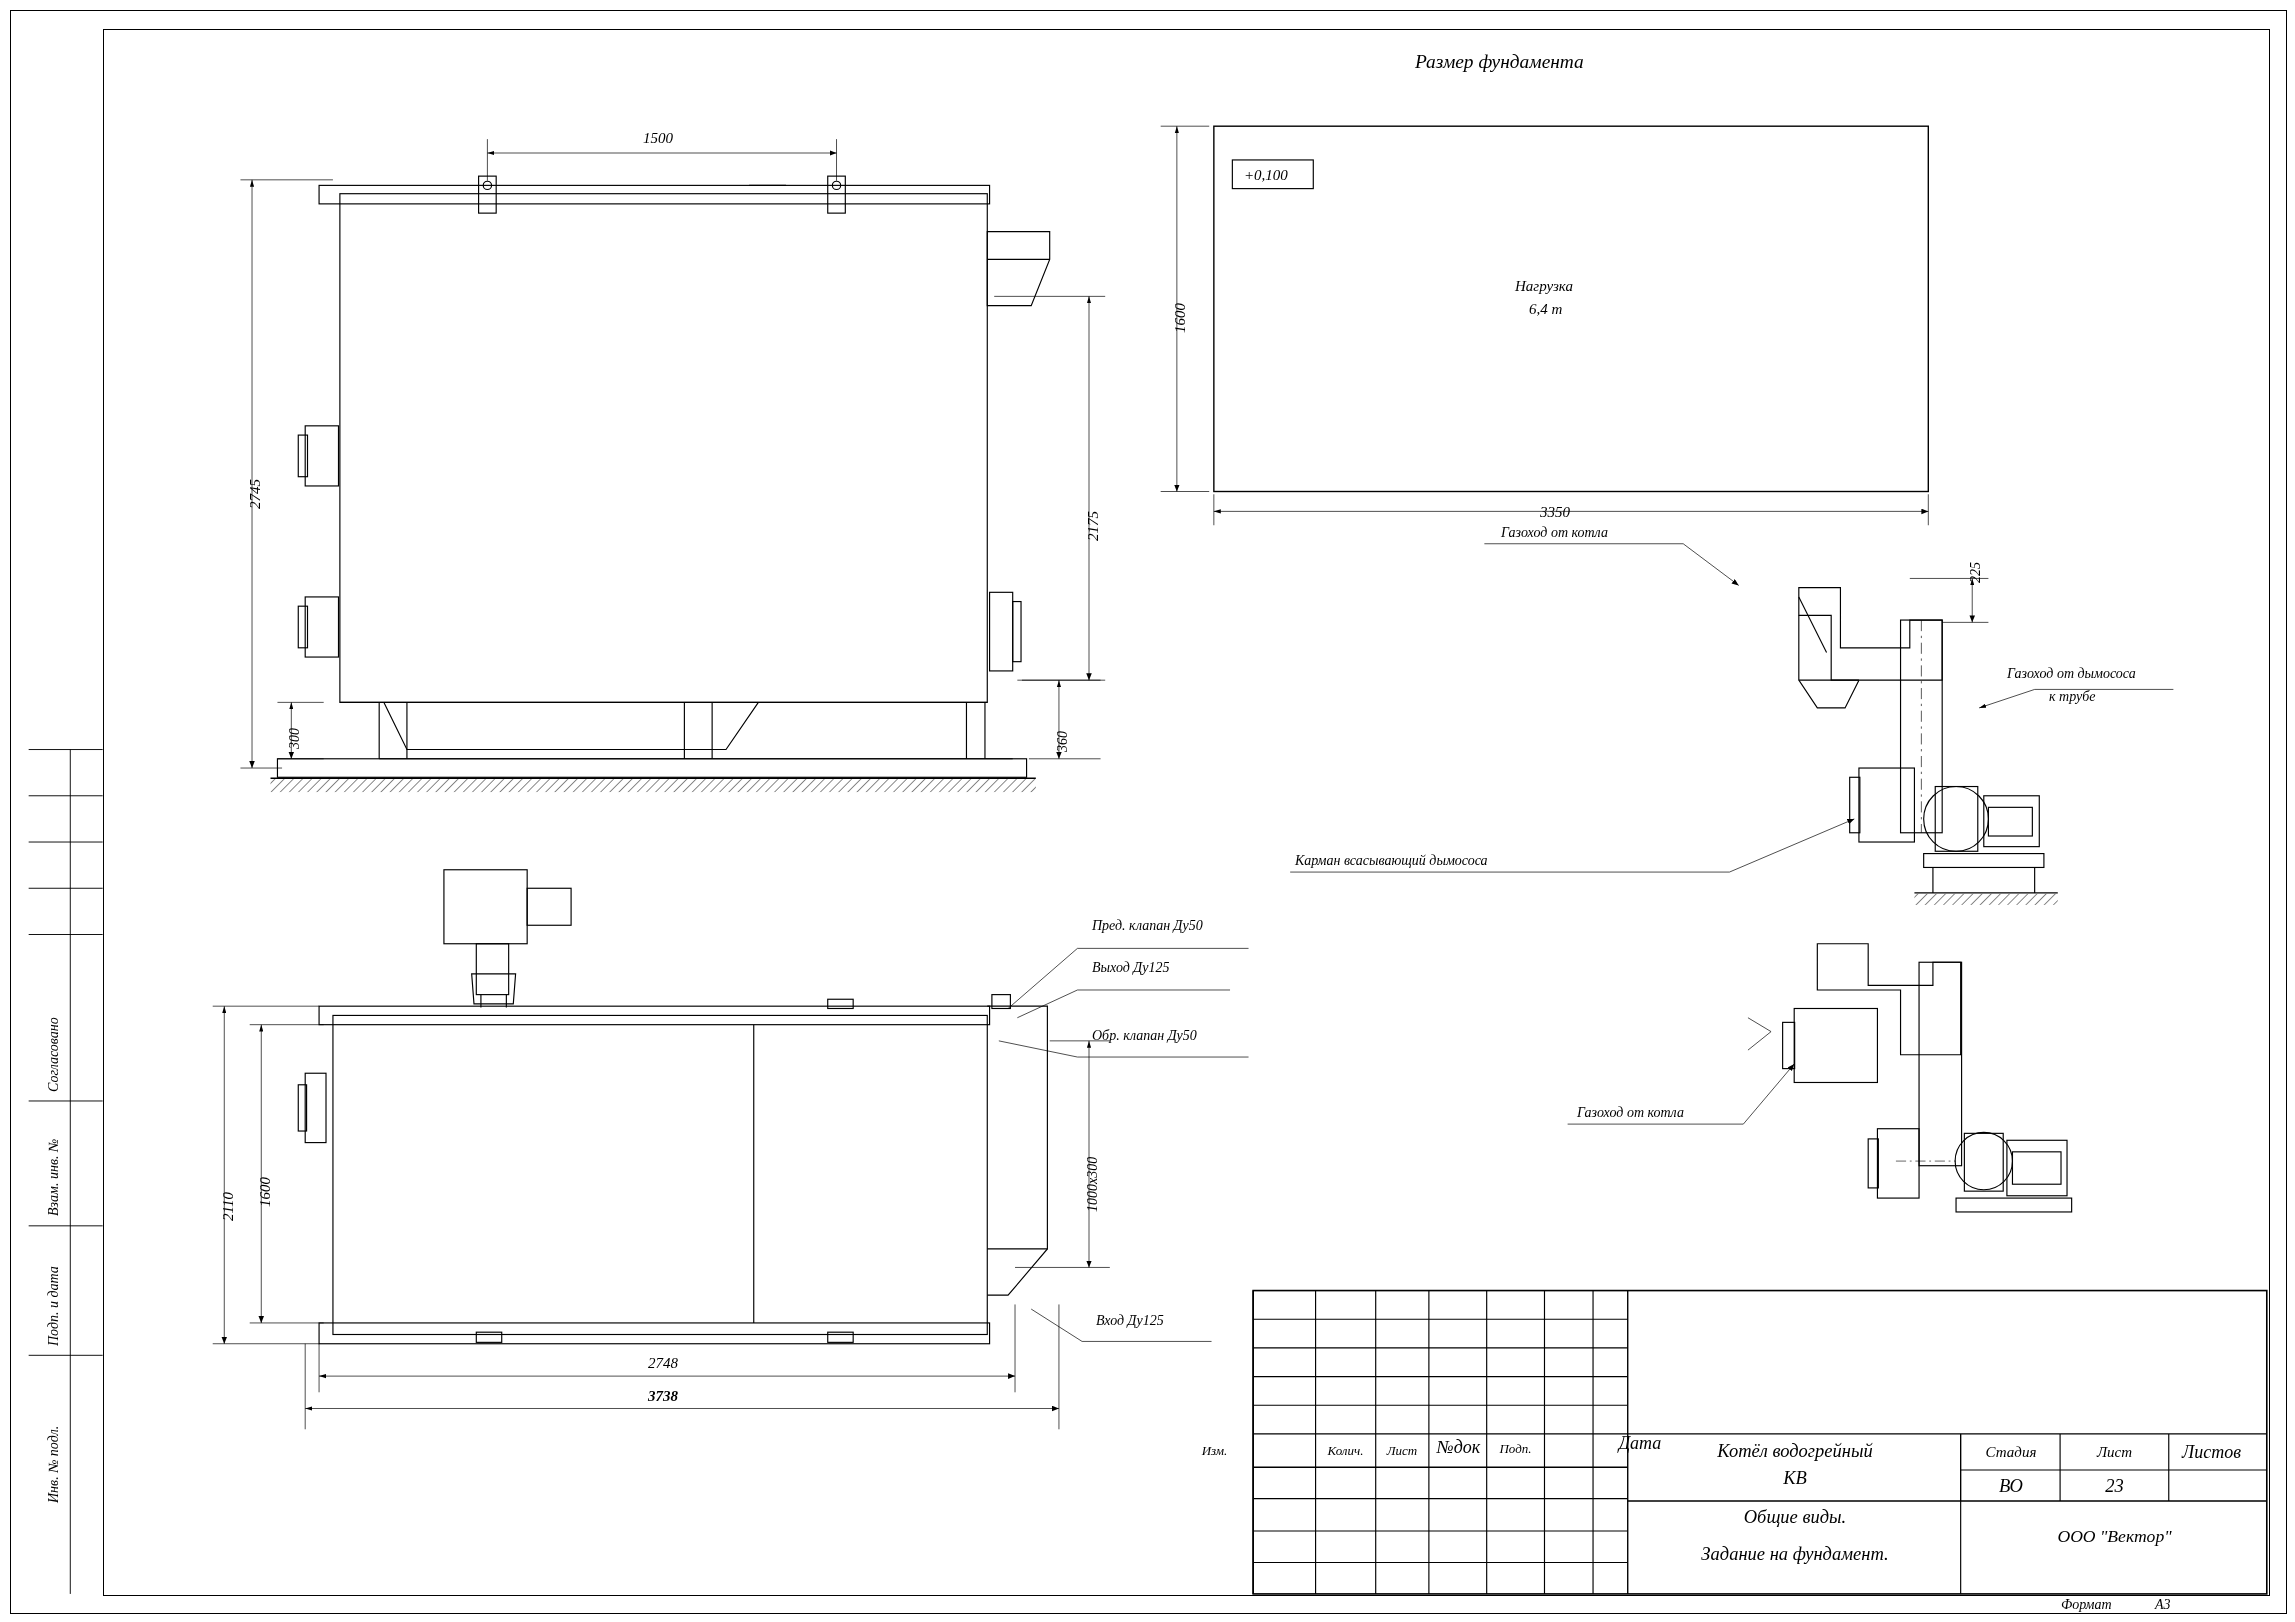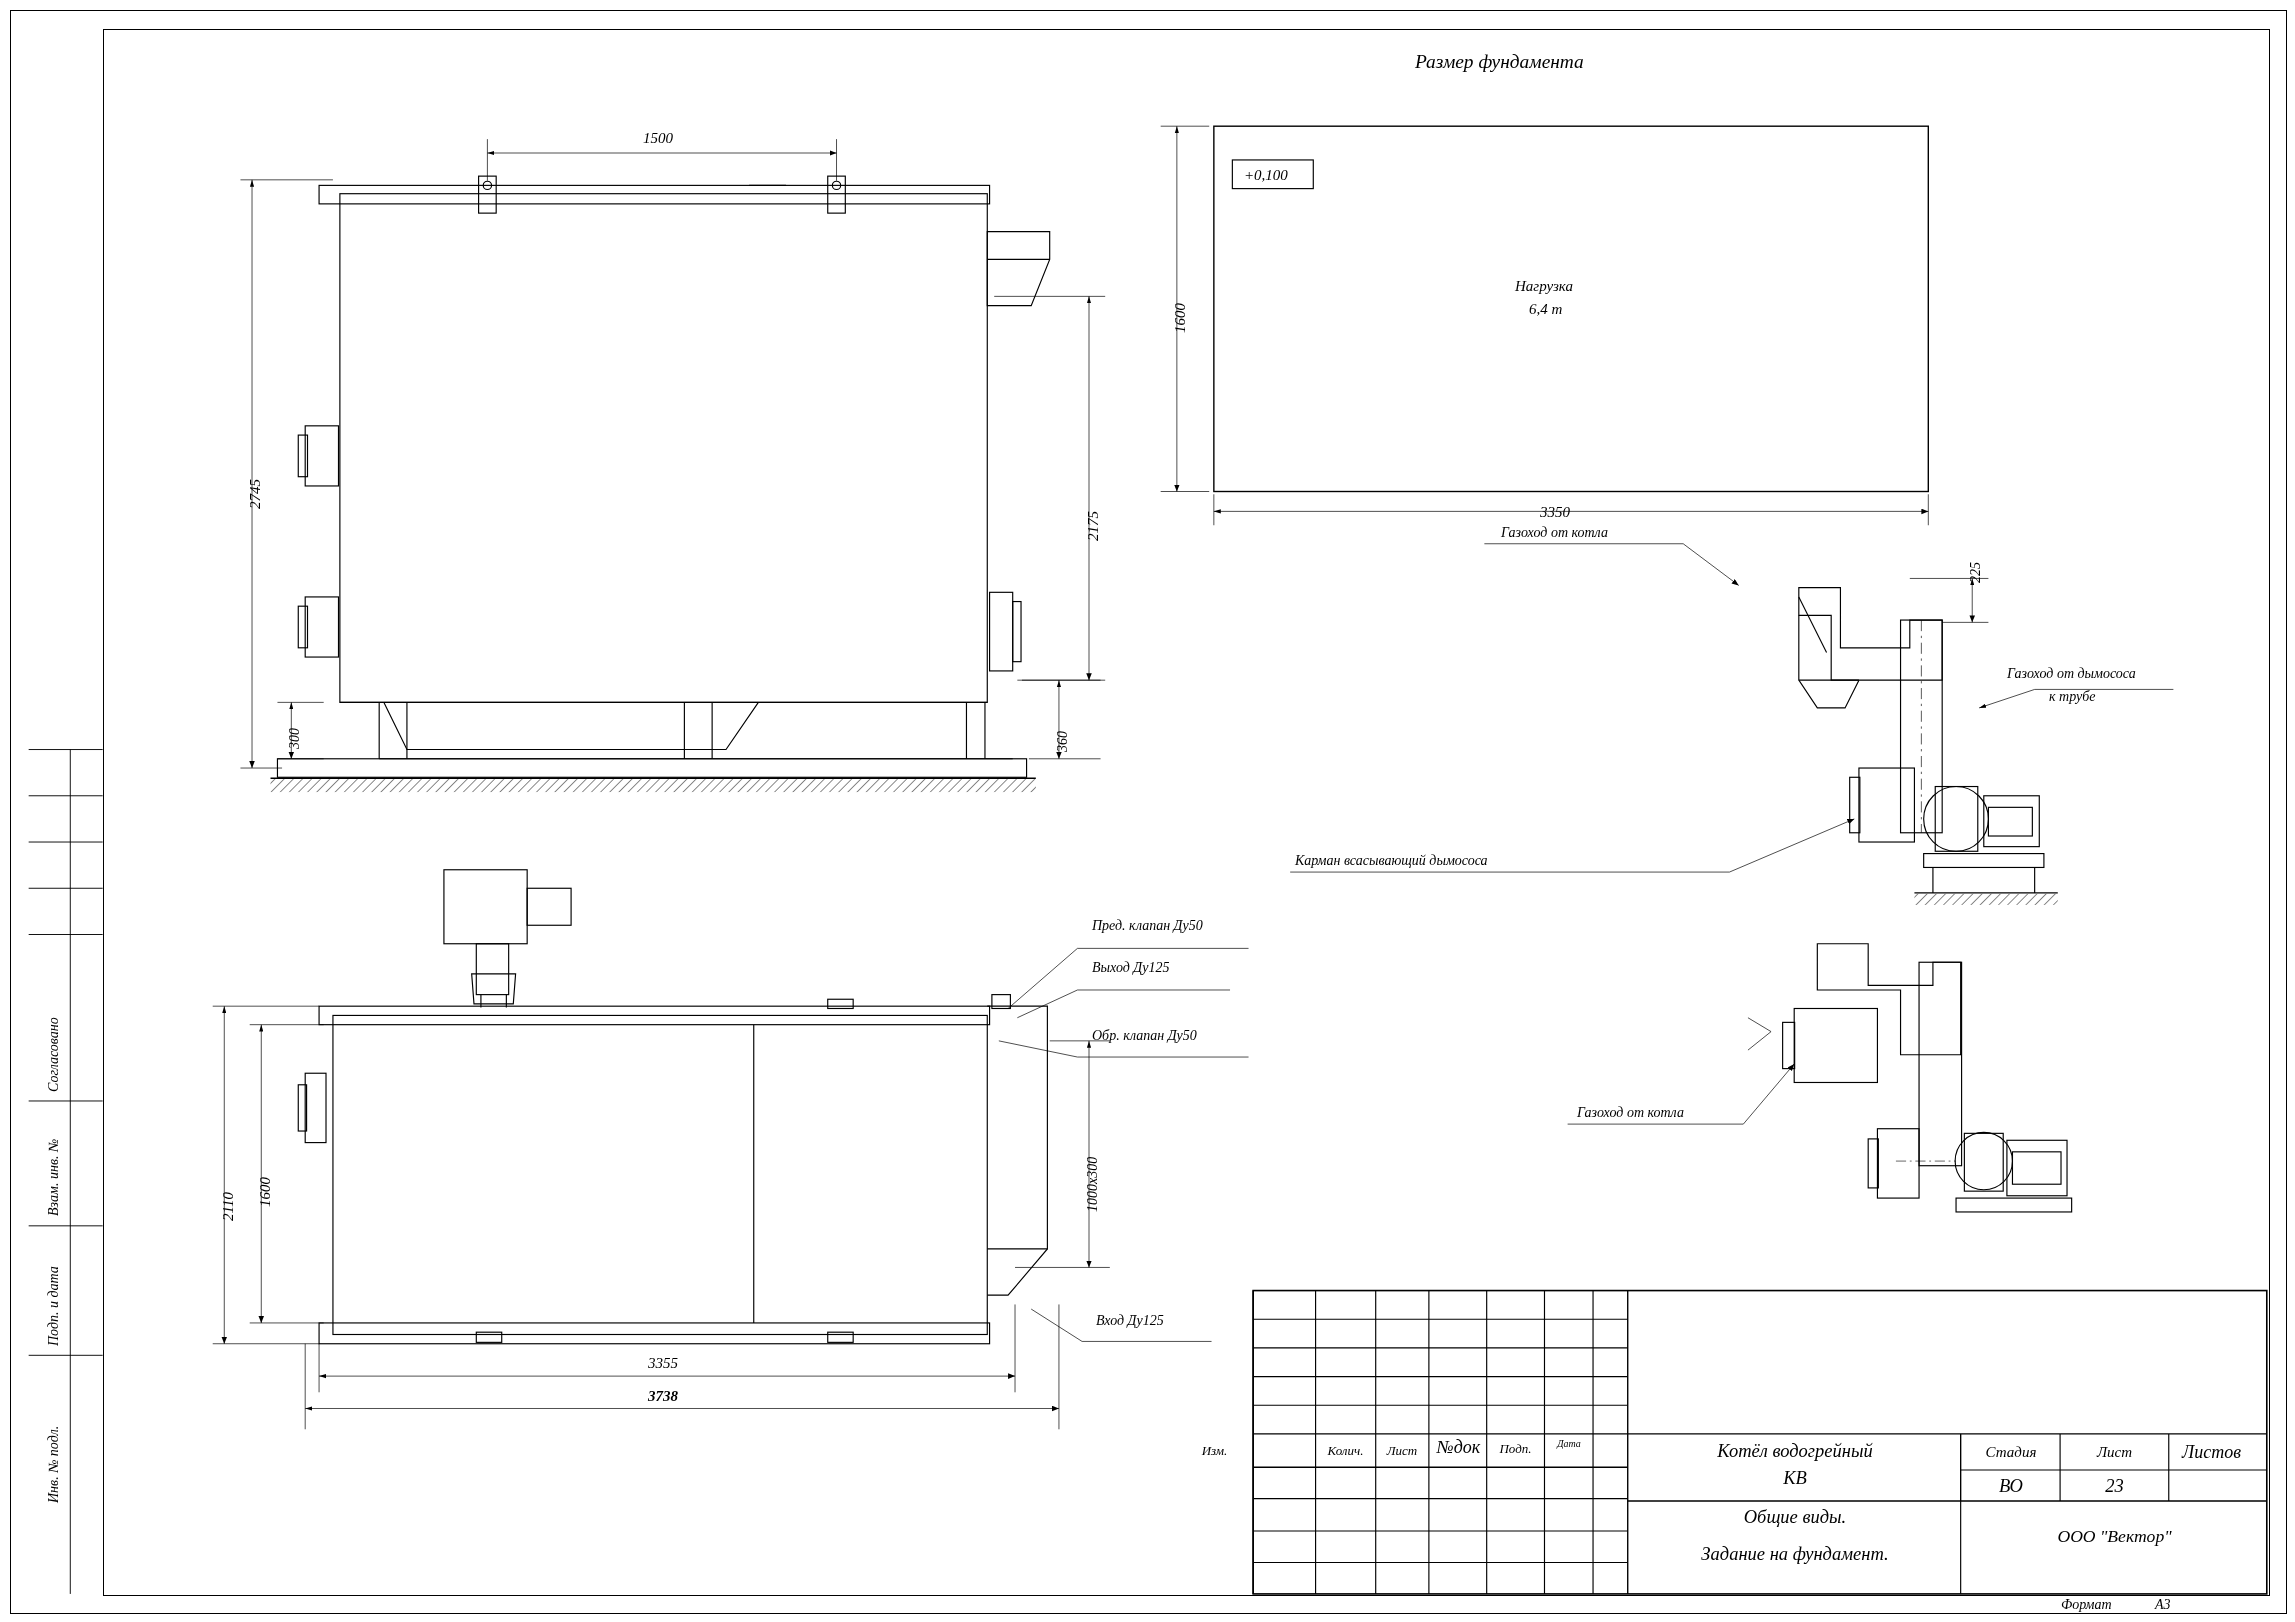--- a/index.html
+++ b/index.html
@@ -232,21 +232,21 @@
 
   <div class="lbl" style="left:643px;top:130px;font-size:15px;">1500</div>
   <div class="lbl rot" style="left:247px;top:509px;transform:rotate(-90deg);font-size:15px;">2745</div>
   <div class="lbl rot" style="left:1085px;top:541px;transform:rotate(-90deg);font-size:15px;">2175</div>
   <div class="lbl rot" style="left:287px;top:749px;transform:rotate(-90deg);font-size:14px;">300</div>
   <div class="lbl rot" style="left:1055px;top:752px;transform:rotate(-90deg);font-size:14px;">360</div>
 
   <div class="lbl rot" style="left:220px;top:1221px;transform:rotate(-90deg);font-size:15px;">2110</div>
   <div class="lbl rot" style="left:257px;top:1207px;transform:rotate(-90deg);font-size:15px;">1600</div>
   <div class="lbl rot" style="left:1085px;top:1212px;transform:rotate(-90deg);font-size:14px;">1000х300</div>
-  <div class="lbl" style="left:648px;top:1355px;font-size:15px;">3355</div>
+  <div class="lbl" style="left:648px;top:1355px;font-size:15px;">2748</div>
   <div class="lbl" style="left:648px;top:1388px;font-size:15px;font-weight:bold;">3738</div>
 
   <div class="lbl" style="left:1092px;top:918px;font-size:14px;font-family:Liberation Serif, serif;">Пред. клапан Ду50</div>
   <div class="lbl" style="left:1092px;top:960px;font-size:14px;">Выход Ду125</div>
   <div class="lbl" style="left:1092px;top:1028px;font-size:14px;">Обр. клапан Ду50</div>
   <div class="lbl" style="left:1096px;top:1313px;font-size:14px;">Вход Ду125</div>
 
   <div class="lbl" style="left:1501px;top:525px;font-size:14px;">Газоход от котла</div>
   <div class="lbl" style="left:2007px;top:666px;font-size:14px;">Газоход от дымососа</div>
   <div class="lbl" style="left:2049px;top:689px;font-size:14px;">к трубе</div>
@@ -285,21 +285,21 @@
       <line x1="4455" y1="3100" x2="4455" y2="3245"></line>
       <line x1="4690" y1="3100" x2="4690" y2="3245"></line>
     </g>
   </svg>
 
   <div class="lbl ctr" style="left:1184px;top:1435px;width:61px;height:32px;font-size:13px;">Изм.</div>
   <div class="lbl ctr" style="left:1316px;top:1435px;width:59px;height:32px;font-size:13px;">Колич.</div>
   <div class="lbl ctr" style="left:1376px;top:1435px;width:52px;height:32px;font-size:13px;">Лист</div>
   <div class="lbl ctr" style="left:1430px;top:1435px;width:57px;height:24px;font-size:18px;">№док</div>
   <div class="lbl ctr" style="left:1487px;top:1435px;width:57px;height:28px;font-size:13px;">Подп.</div>
-  <div class="lbl ctr" style="left:1545px;top:1435px;width:48px;height:16px;font-size:10px;">Дата</div>
+  <div class="lbl ctr" style="left:1616px;top:1435px;width:48px;height:16px;font-size:18px;">Дата</div>
 
   <div class="lbl ctr" style="left:1633px;top:1438px;width:324px;height:26px;font-size:18.5px;">Котёл водогрейный</div>
   <div class="lbl ctr" style="left:1633px;top:1465px;width:324px;height:26px;font-size:18.5px;">КВ</div>
   <div class="lbl ctr" style="left:1633px;top:1504px;width:324px;height:26px;font-size:18.5px;">Общие виды.</div>
   <div class="lbl ctr" style="left:1633px;top:1532px;width:324px;height:26px;font-size:18.5px;margin-top:9px;">Задание на фундамент.</div>
 
   <div class="lbl ctr" style="left:1962px;top:1438px;width:98px;height:29px;font-size:15px;">Стадия</div>
   <div class="lbl ctr" style="left:2061px;top:1438px;width:107px;height:29px;font-size:15px;">Лист</div>
   <div class="lbl ctr" style="left:2170px;top:1438px;width:83px;height:29px;font-size:18px;">Листов</div>
   <div class="lbl ctr" style="left:1962px;top:1473px;width:98px;height:27px;font-size:18.5px;">ВО</div>

